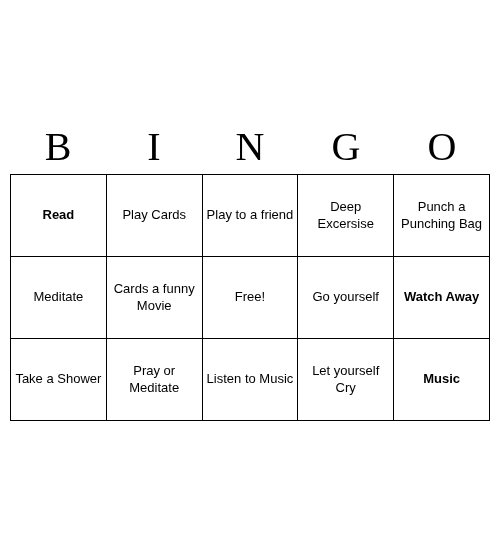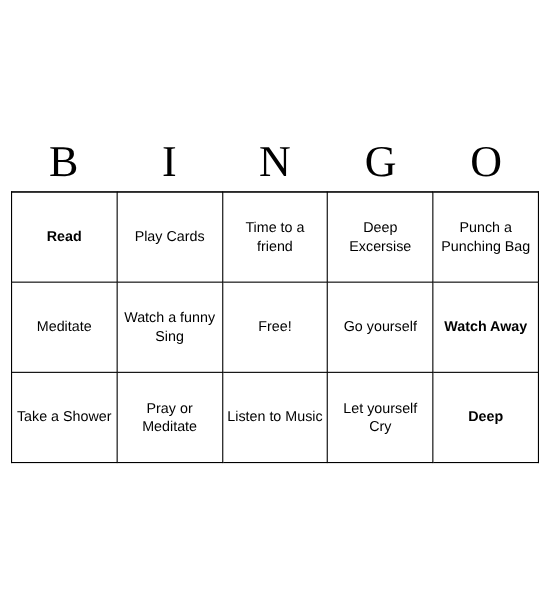--- a/index.html
+++ b/index.html
@@ -86,33 +86,33 @@
     </div>
   <table class="bingo-grid">
     <thead>
       <tr>
       </tr>
     </thead>
     <tbody id="grid-body">
         <tr>
           <td class="large-text">Read</td>
           <td class="medium-text">Play Cards</td>
-          <td>Time to a friend</td>
+          <td>Play to a friend</td>
           <td>Deep Excersise</td>
           <td>Punch a Punching Bag</td>
         </tr>
         <tr>
           <td>Meditate</td>
-          <td>Watch a funny Sing</td>
+          <td>Cards a funny Movie</td>
           <td class="free-cell">Free!</td>
           <td>Go yourself</td>
           <td class="large-text">Watch Away</td>
         </tr>
         <tr>
           <td>Take a Shower</td>
           <td>Pray or Meditate</td>
           <td>Listen to Music</td>
           <td>Let yourself Cry</td>
-          <td class="large-text">Deep</td>
+          <td class="large-text">Music</td>
         </tr>
       </tbody>
   </table>
 </div>
 
 </body></html>

